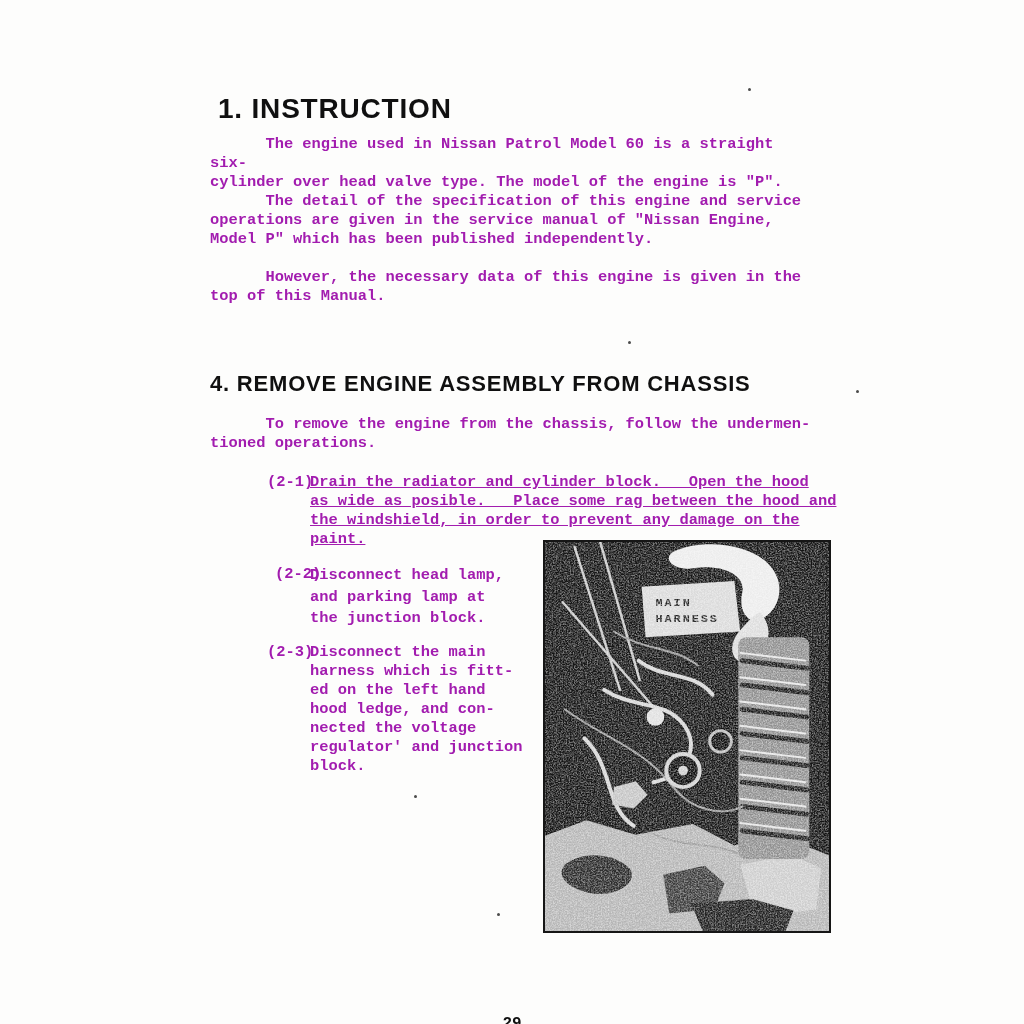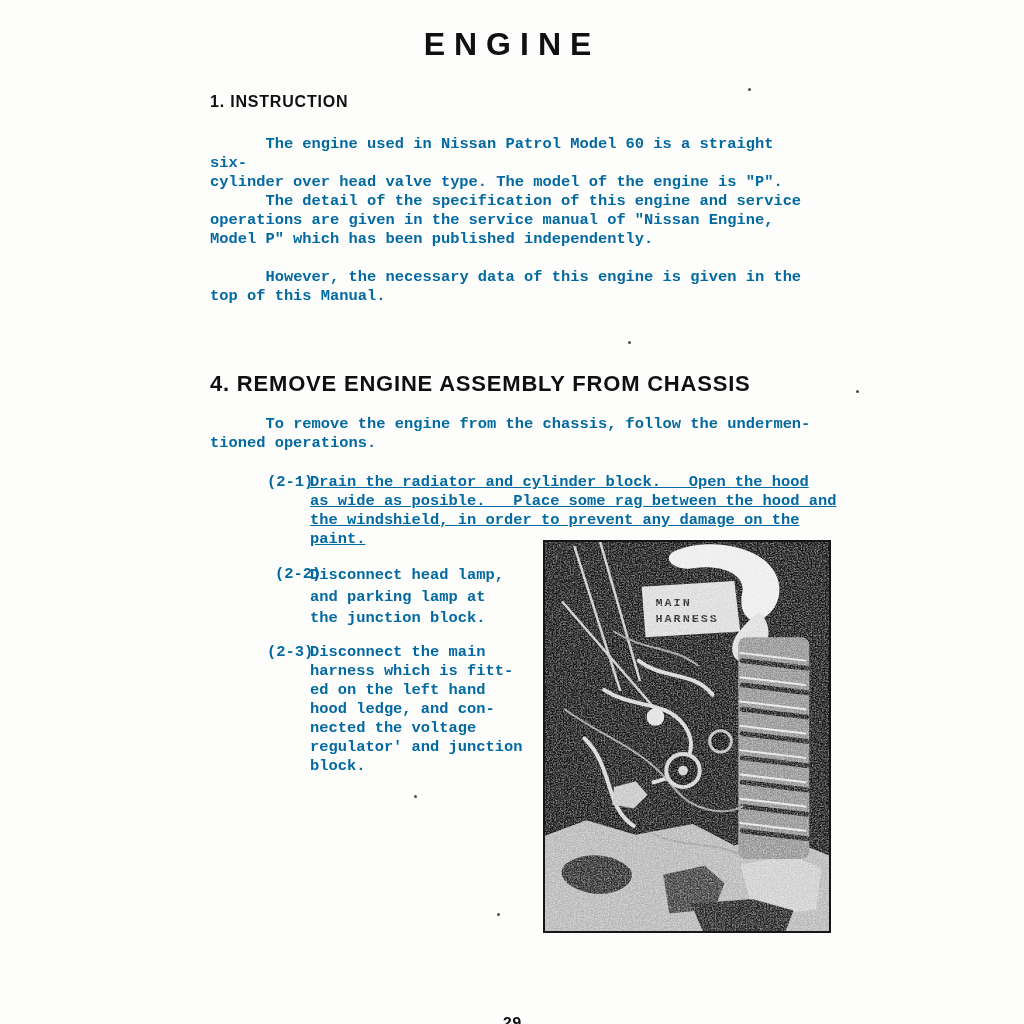--- a/index.html
+++ b/index.html
@@ -23,29 +23,29 @@
     letter-spacing: 9px;
     color: #101010;
   }
   .sec-heading {
     position: absolute;
     font-family: "Liberation Sans", "DejaVu Sans", sans-serif;
     font-weight: 800;
     color: #101010;
     letter-spacing: 0.8px;
   }
-  .h1 { left: 210px; top: 93px;  font-size: 16px; }
+  .h1 { left: 218px; top: 93px;  font-size: 28px; }
   .h2 { left: 210px; top: 371px; font-size: 22px; }
   .mono {
     position: absolute;
     white-space: pre-wrap;
     font-size: 15.4px;
     line-height: 19px;
     font-weight: bold;
-    color: #0369a1;
+    color: #a21caf;
   }
   .p1 { left: 210px; top: 135px; width: 600px; }
   .p2 { left: 210px; top: 192px; width: 600px; }
   .p3 { left: 210px; top: 268px; width: 600px; }
   .intro { left: 210px; top: 415px; width: 620px; }
   .item-label { position: absolute; left: 267px; }
   .item-text  { position: absolute; left: 310px; }
   .i1 { top: 473px; }
   .i1t { top: 473px; width: 545px; text-decoration: underline; }
   .i2 { top: 565px; margin-left: 8px; }
@@ -74,21 +74,20 @@
     background: #4b4b4b;
     border-radius: 50%;
     width: 3px; height: 3px;
   }
 </style>
 </head>
 <body>
 
 <div class="page">
 
-  <div class="doc-title">ENGINE</div>
 
   <div class="sec-heading h1">1. INSTRUCTION</div>
 
   <div class="mono p1">      The engine used in Nissan Patrol Model 60 is a straight six-
 cylinder over head valve type. The model of the engine is "P".</div>
   <div class="mono p2">      The detail of the specification of this engine and service
 operations are given in the service manual of "Nissan Engine,
 Model P" which has been published independently.</div>
   <div class="mono p3">      However, the necessary data of this engine is given in the
 top of this Manual.</div>

